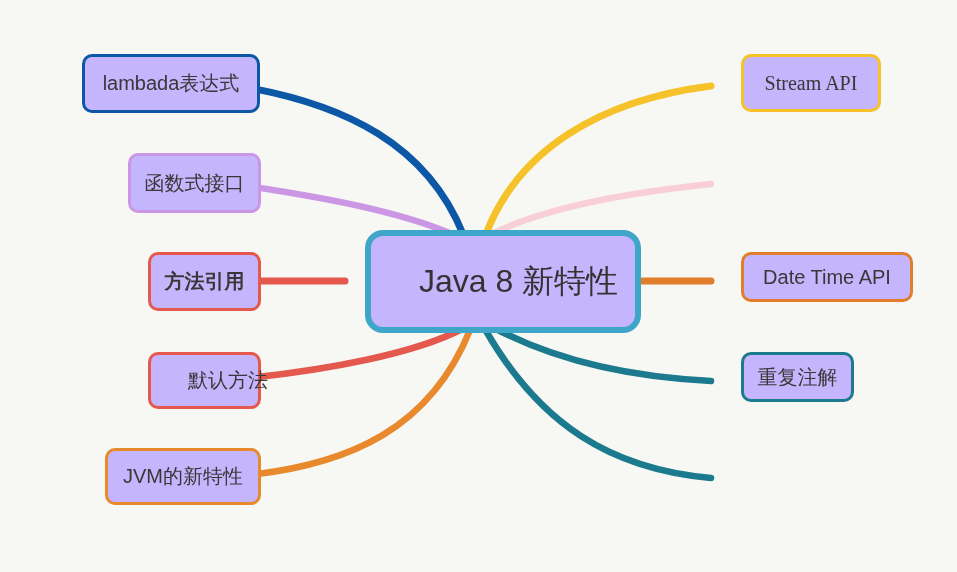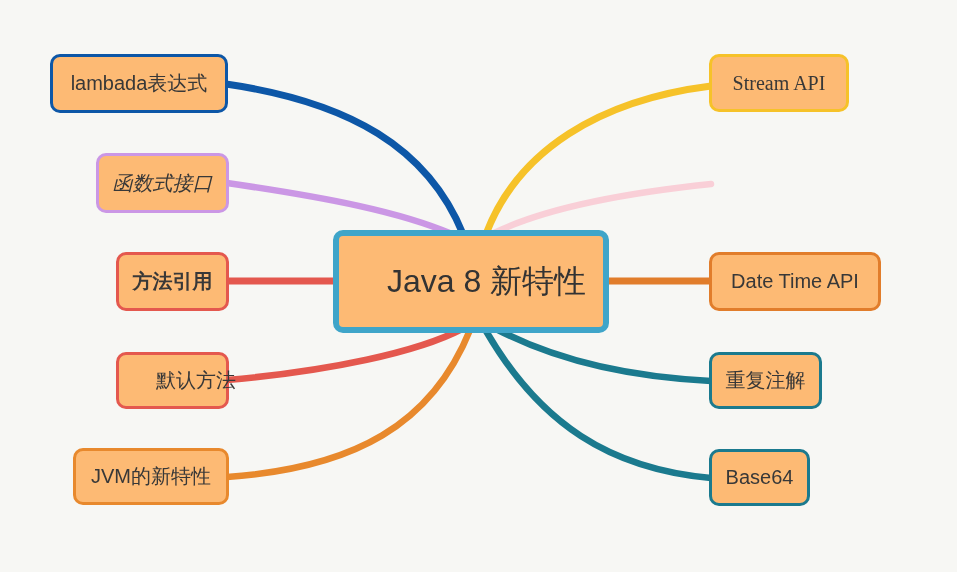--- a/index.html
+++ b/index.html
@@ -22,49 +22,50 @@
     z-index: 1;
   }
   .connectors path {
     fill: none;
     stroke-linecap: round;
   }
   .node {
     position: absolute;
     z-index: 2;
     box-sizing: border-box;
-    background: #fdba74;
+    background: #c4b5fd;
     border: 3px solid #999;
     border-radius: 10px;
     display: flex;
     align-items: center;
     justify-content: center;
     color: #383838;
     font-size: 20px;
     white-space: nowrap;
     cursor: default;
+    margin-left: 32px;
   }
   .node.center {
     border-width: 6px;
-    border-radius: 10px;
+    border-radius: 18px;
     font-size: 32px;
     color: #333333;
     padding-left: 31px;
   }
   
   .n-center        { left: 333px; top: 230px; width: 276px; height: 103px; }
   .n-lambda        { left: 50px;  top: 54px;  width: 178px; height: 59px; }
   .n-funcif        { left: 96px;  top: 153px; width: 133px; height: 60px; }
   .n-methodref     { left: 116px; top: 252px; width: 113px; height: 59px; font-weight: bold; }
   .n-defaultmethod { left: 116px; top: 352px; width: 113px; height: 57px; }
   .n-jvm           { left: 73px;  top: 448px; width: 156px; height: 57px; }
   .n-stream        { left: 709px; top: 54px;  width: 140px; height: 58px; font-family: Liberation Serif, serif; }
   .n-optional      { left: 709px; top: 154px; width: 114px; height: 58px; }
-  .n-datetime      { left: 709px; top: 252px; width: 172px; height: 59px; }
-  .n-repeat        { left: 709px; top: 352px; width: 113px; height: 57px; }
+  .n-datetime      { left: 709px; top: 252px; width: 172px; height: 50px; }
+  .n-repeat        { left: 709px; top: 352px; width: 113px; height: 50px; }
   .n-base64        { left: 709px; top: 449px; width: 101px; height: 57px; }
 </style>
 </head>
 <body>
 
 <div class="canvas" style="background: rgb(247, 247, 244);">
 
   <svg class="connectors" viewBox="0 0 957 572" xmlns="http://www.w3.org/2000/svg">
     <path stroke-width="7" d="M 226 84 C 350 102, 428 148, 463 234" stroke="#0d57a7"></path>
     <path stroke-width="6.5" d="M 227 183 C 330 198, 400 212, 452 234" stroke="#cb97e5"></path>
@@ -79,21 +80,21 @@
   </svg>
 
   <div class="node center n-center" style="border-color: rgb(63, 165, 201);">
     <span>Java 8 新特性</span>
   </div>
 
   <div class="node n-lambda" style="border-color: rgb(13, 87, 167);">
     <span>lambada表达式</span>
   </div>
 
-  <div class="node n-funcif" style="border-color: rgb(203, 151, 229); font-style: italic;">
+  <div class="node n-funcif" style="border-color: rgb(203, 151, 229);">
     <span>函数式接口</span>
   </div>
 
   <div class="node n-methodref" style="border-color: rgb(228, 88, 78);">
     <span>方法引用</span>
   </div>
 
   <div class="node n-defaultmethod" style="border-color: rgb(228, 88, 78); padding-left: 47px;">
     <span>默认方法</span>
   </div>
@@ -108,17 +109,14 @@
 
 
   <div class="node n-datetime" style="border-color: rgb(225, 125, 43);">
     <span>Date Time API</span>
   </div>
 
   <div class="node n-repeat" style="border-color: rgb(27, 122, 142);">
     <span>重复注解</span>
   </div>
 
-  <div class="node n-base64" style="border-color: rgb(27, 122, 142);">
-    <span>Base64</span>
-  </div>
 
 </div>
 
 </body></html>

